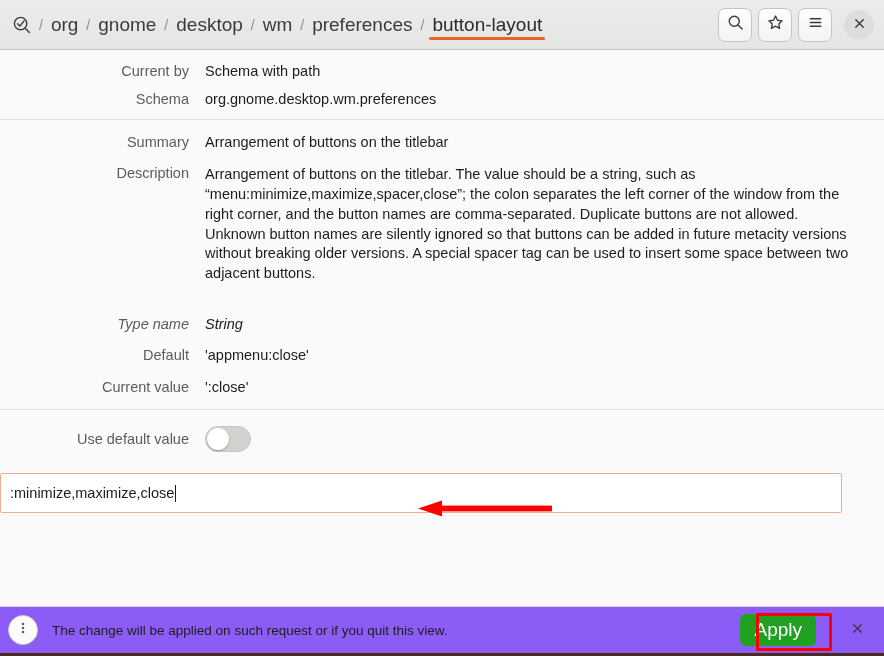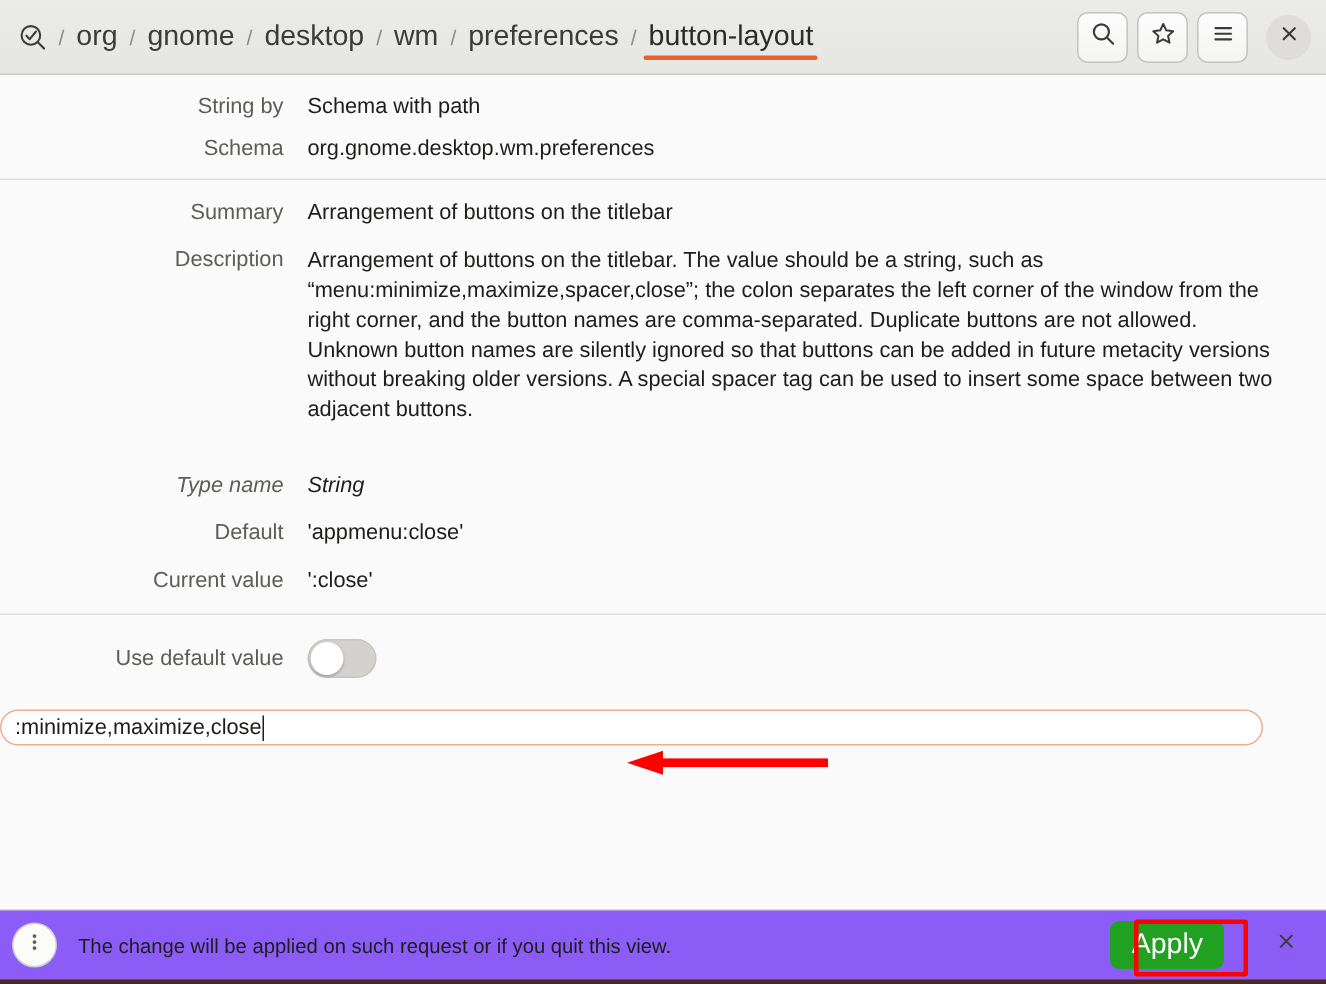--- a/index.html
+++ b/index.html
@@ -134,23 +134,23 @@
   .switch .knob {
     position: absolute;
     top: 1px; left: 1px;
     width: 22px; height: 22px;
     border-radius: 50%;
     background: #ffffff;
     box-shadow: 0 1px 2px rgba(0,0,0,.28);
   }
   
   .entry {
-    height: 24px;
+    height: 40px;
     border: 1px solid #eeae8e;
-    border-radius: 13px;
+    border-radius: 2px;
     background: #ffffff;
     display: flex; align-items: center;
     padding: 0 9px;
     margin-right: 0;
     position: relative;
   }
   .entry .etext {
     font-size: 14.5px;
     color: #1d1d1b;
     white-space: nowrap;
@@ -289,21 +289,21 @@
           </svg>
         </span>
       </div>
     </div>
   </div>
 
   <div class="content">
 
     <div class="group" style="padding-top:13px;padding-bottom:12px;">
       <div class="row">
-        <div class="lbl">String by</div>
+        <div class="lbl">Current by</div>
         <div class="val">Schema with path</div>
       </div>
       <div class="row">
         <div class="lbl">Schema</div>
         <div class="val">org.gnome.desktop.wm.preferences</div>
       </div>
     </div>
 
     <div class="sep-line"></div>
 

